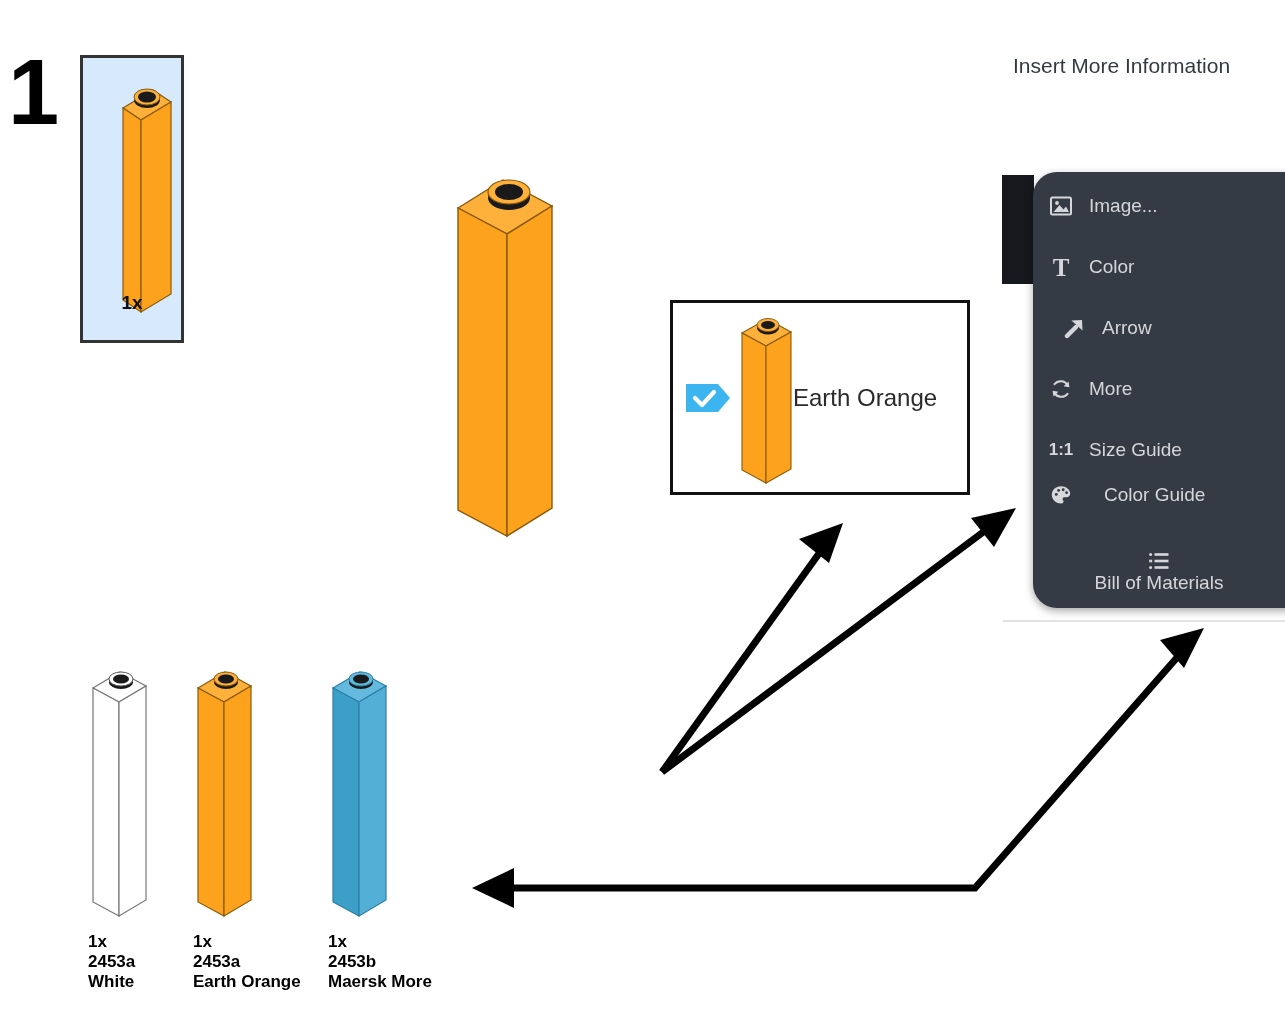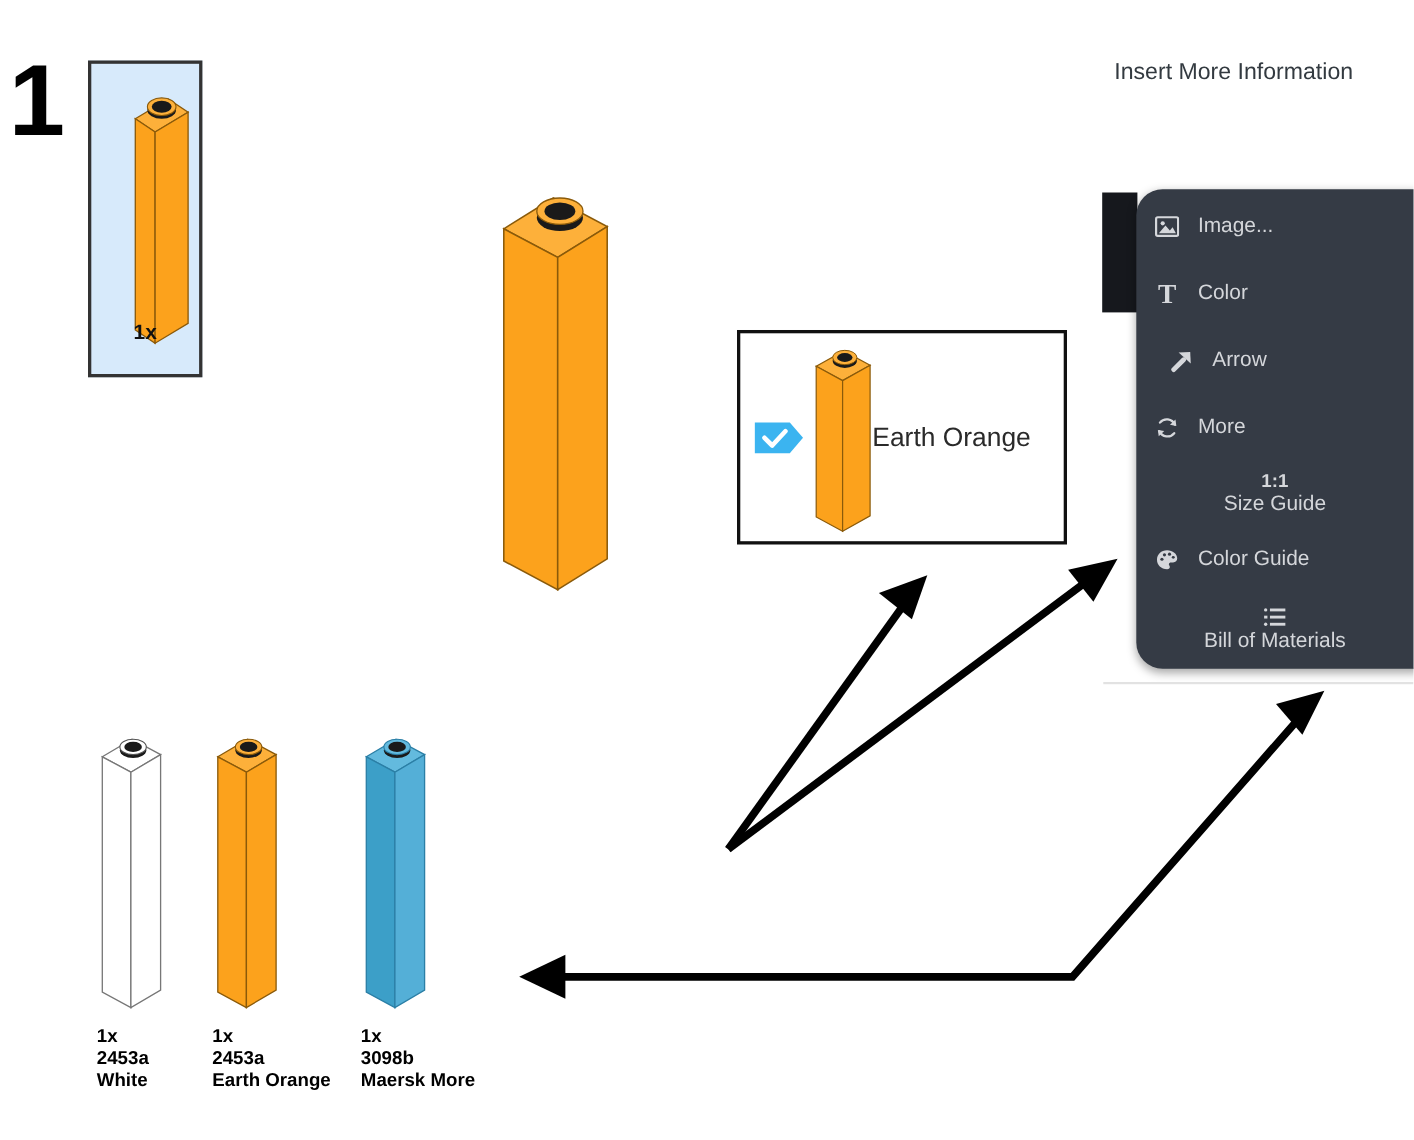--- a/index.html
+++ b/index.html
@@ -176,28 +176,28 @@
         <svg width="22" height="22" viewBox="0 0 22 22">
           <path d="M18 8 A8 8 0 0 0 4.5 6.2" fill="none" stroke="#d5d7db" stroke-width="2.1" stroke-linecap="round"></path>
           <path d="M4 14 A8 8 0 0 0 17.5 15.8" fill="none" stroke="#d5d7db" stroke-width="2.1" stroke-linecap="round"></path>
           <polygon points="18.6,3.4 19.4,9.2 13.6,8.2" fill="#d5d7db"></polygon>
           <polygon points="3.4,18.6 2.6,12.8 8.4,13.8" fill="#d5d7db"></polygon>
         </svg>
       </span>
       <span class="menu-label">More</span>
     </div>
 
-    <div class="menu-item" style="top:256px;flex-direction:column;">
+    <div class="menu-item" style="top:256px;">
       <span class="menu-icon">
         <span class="ratio">1:1</span>
       </span>
       <span class="menu-label">Size Guide</span>
     </div>
 
-    <div class="menu-item" style="top:315px;">
+    <div class="menu-item" style="top:301px;gap:15px;">
       <span class="menu-icon">
         <svg width="22" height="22" viewBox="0 0 22 22">
           <path d="M11 2.2 C5.6 2.2 1.8 6 1.8 10.8 C1.8 15.6 5.6 19.4 11 19.4 C12.8 19.4 13.5 18.4 13.5 17.4 C13.5 16.4 12.6 15.8 12.6 14.9 C12.6 13.9 13.5 13.3 14.6 13.3 L16.4 13.3 C18.7 13.3 20.2 11.8 20.2 9.6 C20.2 5.5 16.1 2.2 11 2.2 Z" fill="#d5d7db"></path>
           <circle cx="6.3" cy="10.4" r="1.45" fill="#353b45"></circle>
           <circle cx="8.6" cy="6.4" r="1.45" fill="#353b45"></circle>
           <circle cx="13.2" cy="5.8" r="1.45" fill="#353b45"></circle>
           <circle cx="16.6" cy="8.7" r="1.35" fill="#353b45"></circle>
         </svg>
       </span>
       <span class="menu-label">Color Guide</span>
@@ -277,21 +277,21 @@
       <svg width="80" height="262" viewBox="0 0 80 262">
         <polygon points="5,28 32,12 58,26 31,42" fill="#63bade" stroke="#2b7fa6" stroke-width="1.2"></polygon>
         <ellipse cx="33" cy="22" rx="12" ry="7" fill="#1a1a1a"></ellipse>
         <ellipse cx="33" cy="19" rx="12" ry="7" fill="#63bade" stroke="#2b7fa6" stroke-width="1"></ellipse>
         <ellipse cx="33" cy="19" rx="8" ry="4.6" fill="#1a1a1a"></ellipse>
         <polygon points="5,28 31,42 31,256 5,242" fill="#3c9fc8" stroke="#2b7fa6" stroke-width="1.2"></polygon>
         <polygon points="31,42 58,26 58,240 31,256" fill="#54afd7" stroke="#2b7fa6" stroke-width="1.2"></polygon>
       </svg>
       <div class="bom-caption" style="left:0px;">
         <div>1x</div>
-        <div>3098b</div>
+        <div>2453b</div>
         <div>Maersk More</div>
       </div>
     </div>
   </div>
 
   <svg id="arrow-layer" viewBox="0 0 1285 1036">
     <g>
       <line x1="662" y1="772" x2="828" y2="541" stroke="#000" stroke-width="7"></line>
       <polygon points="843,523 829,563 799,539" fill="#000"></polygon>
     </g>

